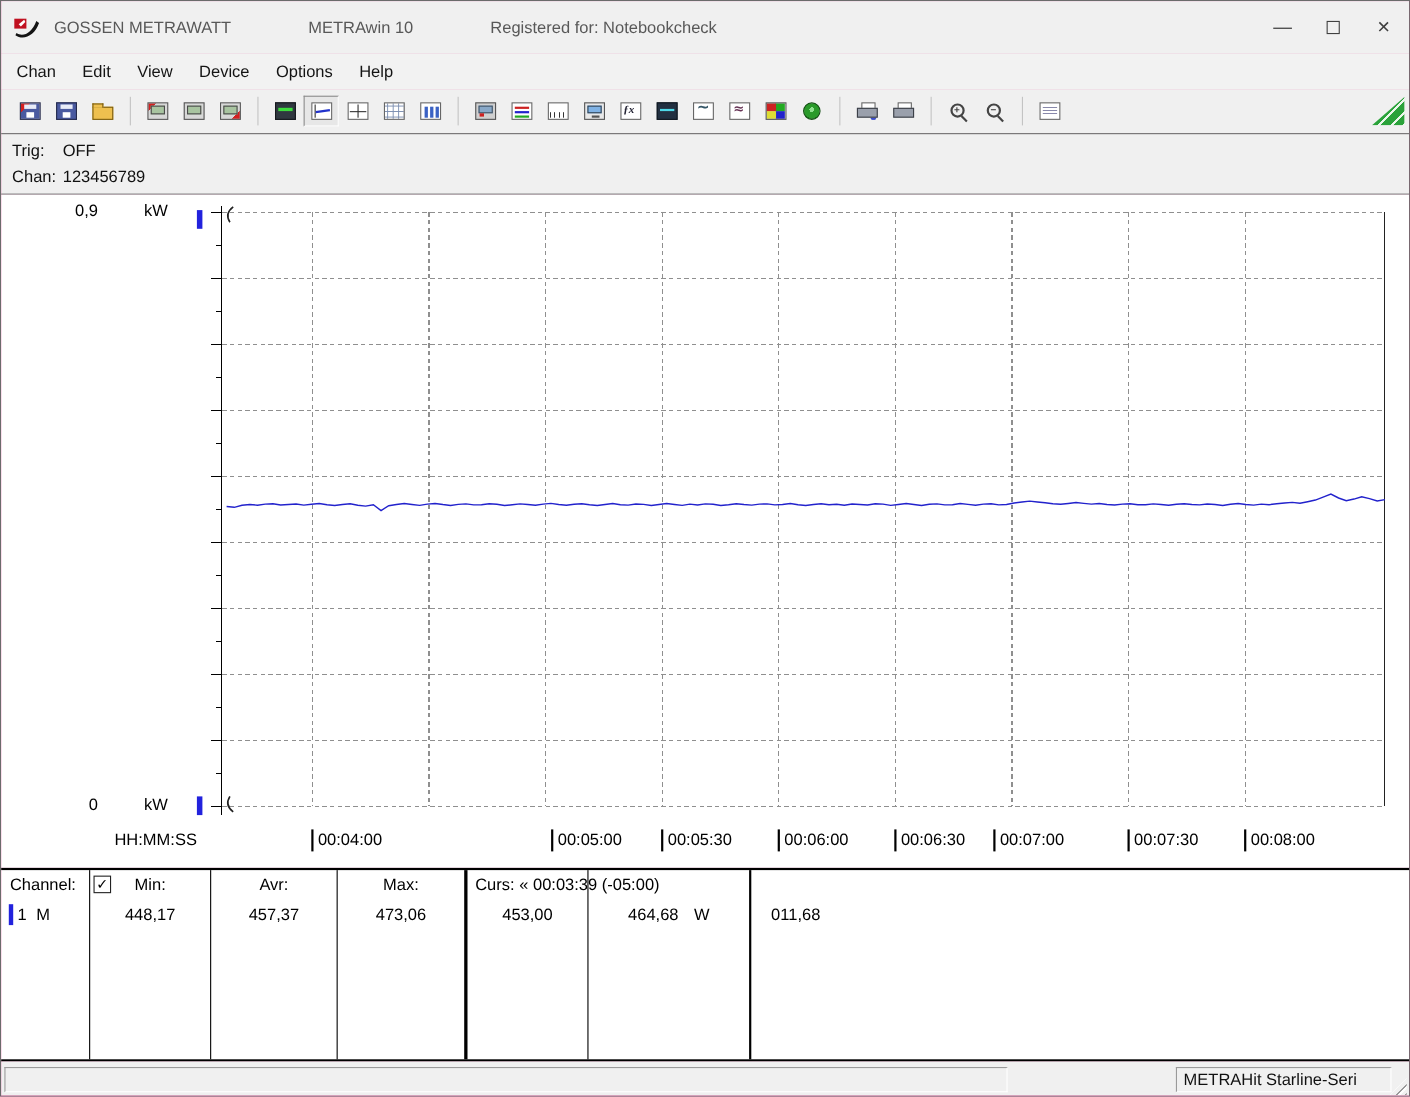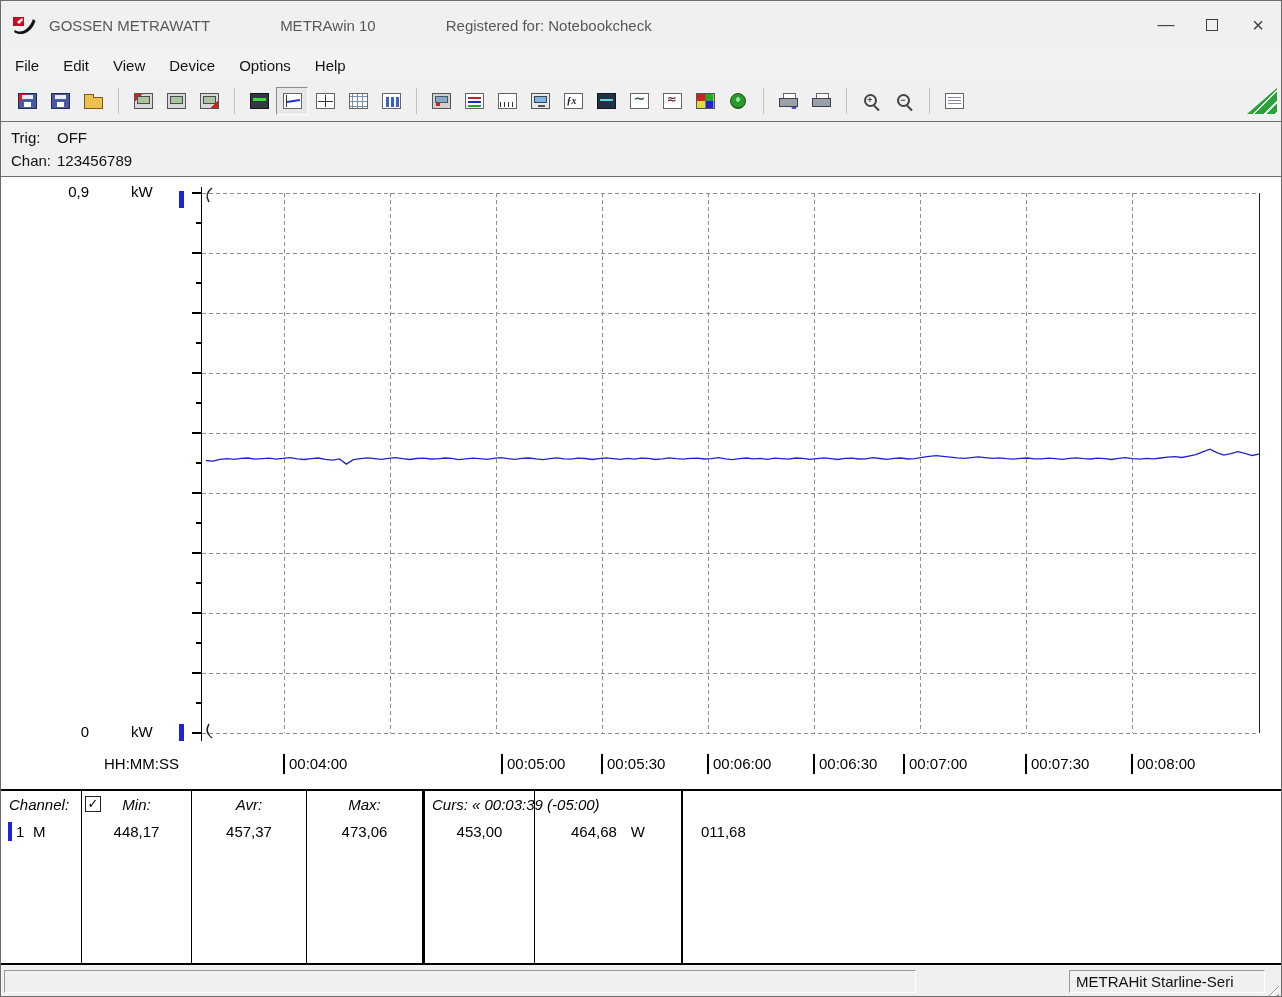--- a/index.html
+++ b/index.html
@@ -103,21 +103,21 @@
   .dataline { stroke:#2222cc; stroke-width:1.3; fill:none; }
   .ylab { position:absolute; width:48px; text-align:right; }
   .yunit { position:absolute; left:130px; }
   .ymark { position:absolute; left:178px; width:5px; height:17px; background:#2222dd; }
   .x-title { position:absolute; left:103px; top:577px; line-height:20px; }
   .x-tick { position:absolute; top:577px; height:20px; border-left:2px solid #000; padding-left:4px; line-height:20px; white-space:nowrap; }
 
   
   .stats-panel { position:relative; height:176px; background:#fff; border-top:2px solid #000; border-bottom:2px solid #000; font-size:15px; color:#000; }
   .vline { position:absolute; top:0; bottom:0; background:#000; }
-  .hcell { position:absolute; top:3px; height:22px; line-height:22px;font-style:italic; }
+  .hcell { position:absolute; top:3px; height:22px; line-height:22px; }
   .rcell { position:absolute; top:30px; height:22px; line-height:22px; }
   .center { text-align:center; }
   .checkbox { position:absolute; left:84px; top:5px; width:16px; height:16px; border:1px solid #222; background:#fff; font-size:13px; line-height:14px; text-align:center; }
   .chan-mark { position:absolute; left:7px; top:31px; width:4px; height:19px; background:#2222dd; }
   .curs-pair { display:flex; justify-content:center; gap:14px; }
 
   
   .statusbar { position:relative; height:33px; background:#f0f0f0; }
   .sb-panel { position:absolute; top:5px; height:23px; border:1px solid; border-color:#9a9a9a #fff #fff #9a9a9a; font-size:15px; line-height:21px; padding:0 6px; color:#111; white-space:nowrap; overflow:hidden; }
   .sb-left { left:3px; width:912px; }
@@ -148,21 +148,21 @@
       </span>
     <span class="win-btn">
         <span class="maxbox"></span>
       </span>
     <span class="win-btn win-close">
         <span>×</span>
       </span>
   </div>
 
   <div class="menubar">
-      <div class="menu-item">File</div>
+      <div class="menu-item">Chan</div>
       <div class="menu-item">Edit</div>
       <div class="menu-item">View</div>
       <div class="menu-item">Device</div>
       <div class="menu-item">Options</div>
       <div class="menu-item">Help</div>
     </div>
 
   <div class="toolbar">
     <div style="display:flex;align-items:center;">
         <div class="tb-btn">

